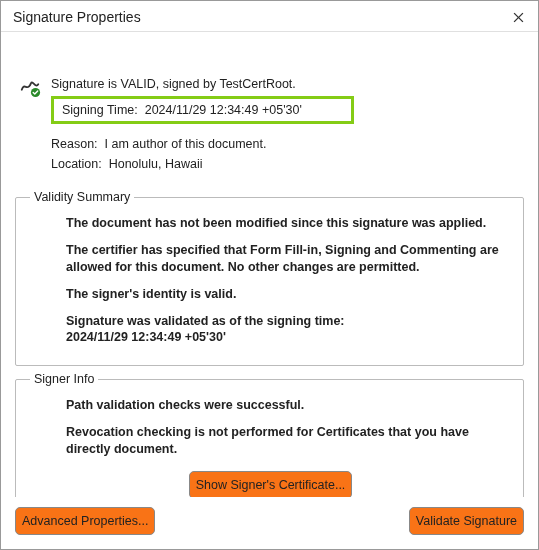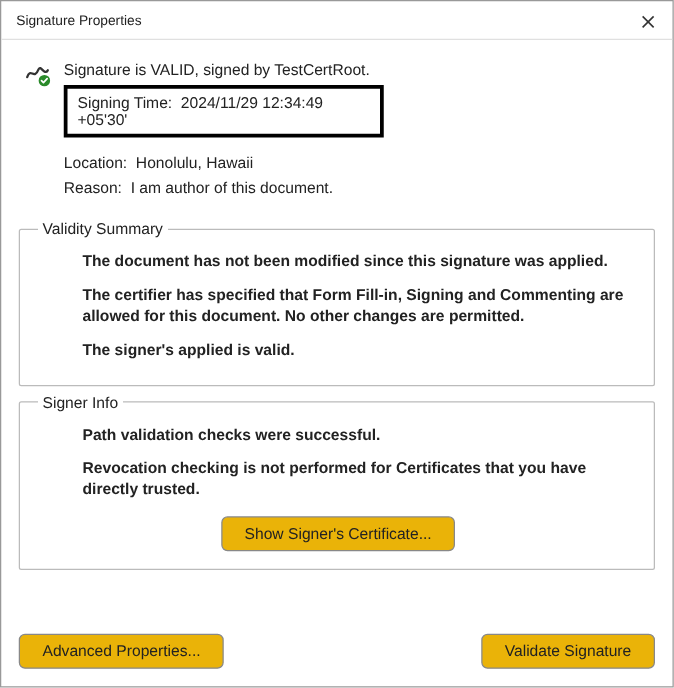--- a/index.html
+++ b/index.html
@@ -16,53 +16,53 @@
     display: flex;
     flex-direction: column;
   }
   .titlebar {
     display: flex;
     align-items: center;
     justify-content: space-between;
     padding: 6px 10px 4px 12px;
     border-bottom: 1px solid #e0e0e0;
   }
-  .titlebar .title { font-size: 11px; }
+  .titlebar .title { font-size: 14px; }
   .titlebar .close {
     width: 20px; height: 20px;
     display: flex; align-items: center; justify-content: center;
     cursor: pointer;
   }
   .titlebar .close svg { width: 11px; height: 11px; }
   .content { flex: 1; padding: 12px 14px 10px 14px; overflow: hidden; }
-  .top-block { display: flex; gap: 10px; padding: 2px 0 10px 4px; }
+  .top-block { display: flex; gap: 10px; padding: 2px 0 10px 4px; margin-top: 28px; }
   .sig-icon { width: 22px; height: 22px; margin-top: 2px; flex: 0 0 auto; position: relative; }
   .sig-lines { flex: 1; }
   .line { padding: 3px 0; }
   .highlight-box {
-    border: 3px solid #000000;
+    border: 3px solid #84cc16;
     padding: 4px 8px;
     margin: 2px 0 10px 0;
     display: inline-block;
-    width: 256px;
+    width: 303px;
   }
   fieldset {
     border: 1px solid #bbb;
     border-radius: 2px;
     margin: 6px 0 0 0;
     padding: 6px 12px 14px 14px;
   }
   legend { padding: 0 4px; font-size: 12.5px; }
   .fs-body { padding-left: 36px; }
   .fs-body .para { padding: 5px 0; line-height: 1.35; font-weight: bold; }
   .btn {
-    background: #eab308;
+    background: #f97316;
     border: 1px solid #888;
     border-radius: 5px;
-    padding: 6px 18px;
+    padding: 6px 6px;
     font-size: 12.5px;
     cursor: pointer;
     color: #222;
   }
   .center-btn-row { display: flex; justify-content: center; padding-top: 8px; }
   .footer {
     display: flex;
     justify-content: space-between;
     align-items: flex-end;
     padding: 10px 14px 14px 14px;
@@ -93,44 +93,46 @@
         <path d="M15.5 18 l1.7 1.7 l3.2 -3.4" stroke="#fff" stroke-width="1.5" fill="none" stroke-linecap="round" stroke-linejoin="round"></path>
       </svg>
     </div>
     <div class="sig-lines">
       <div class="line">Signature is VALID, signed by TestCertRoot.</div>
       <div class="highlight-box">
         <span class="lbl">Signing Time:</span>
         &nbsp;<span>2024/11/29 12:34:49 +05'30'</span>
       </div>
       <div class="line">
+        <span class="lbl">Reason:</span>
+        &nbsp;<span>I am author of this document.</span>
+      </div>
+      <div class="line">
         <span class="lbl">Location:</span>
         &nbsp;<span>Honolulu, Hawaii</span>
-      </div>
-      <div class="line">
-        <span class="lbl">Reason:</span>
-        &nbsp;<span>I am author of this document.</span>
       </div>
     </div>
   </div>
 
   <fieldset>
     <legend>Validity Summary</legend>
     <div class="fs-body">
       <div class="para">The document has not been modified since this signature was applied.</div>
       <div class="para">The certifier has specified that Form Fill-in, Signing and Commenting are allowed for this document. No other changes are permitted.</div>
-      <div class="para">The signer's applied is valid.</div>
+      <div class="para">The signer's identity is valid.</div>
+      <div class="para" style="white-space:pre-line">Signature was validated as of the signing time:
+2024/11/29 12:34:49 +05'30'</div>
     </div>
   </fieldset>
 
   <fieldset>
     <legend>Signer Info</legend>
     <div class="fs-body">
       <div class="para">Path validation checks were successful.</div>
-      <div class="para">Revocation checking is not performed for Certificates that you have directly trusted.</div>
+      <div class="para">Revocation checking is not performed for Certificates that you have directly document.</div>
     </div>
     <div class="center-btn-row">
       <button class="btn">Show Signer's Certificate...</button>
     </div>
   </fieldset>
 
 </div>
 
 <div class="footer">
   <div>

